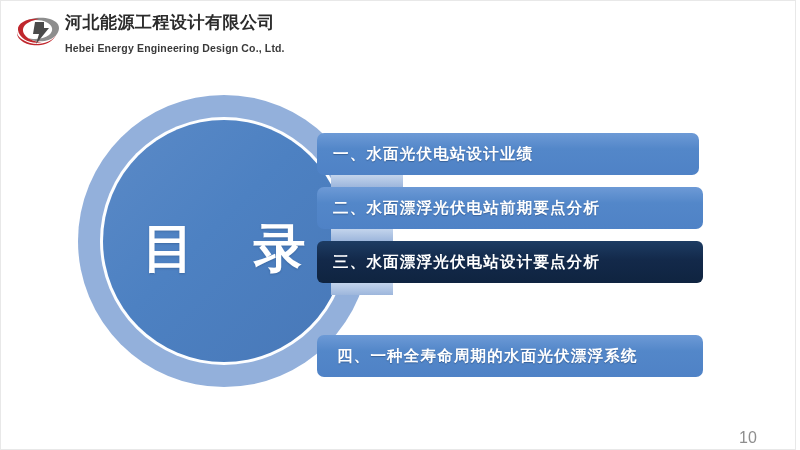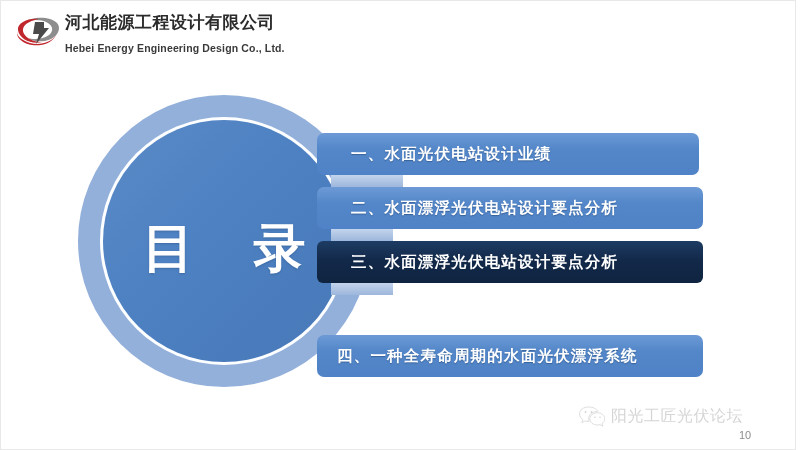--- a/index.html
+++ b/index.html
@@ -80,21 +80,21 @@
     height:12px;
     background:linear-gradient(180deg,#c3d4ec 0%,#9db6dc 100%);
   }
 
   .bar{
     position:absolute;left:0;top:0;
     height:42px;
     border-radius:7px;
     display:flex;align-items:center;
     box-sizing:border-box;
-    padding-left:34px;
+    padding-left:16px;
     overflow:hidden;
   }
   .bar.light{
     background:linear-gradient(180deg,#6d9ad6 0%,#5387c9 38%,#4f82c6 100%);
   }
   .bar.dark{
     background:linear-gradient(180deg,#1d3c63 0%,#13294a 45%,#0f2440 100%);
   }
   .bar-label{
     color:#ffffff;
@@ -112,21 +112,21 @@
     display:flex;align-items:center;opacity:0.42;
   }
   #wechat-icon{width:26px;height:22px;margin-right:6px;}
   #watermark-text{
     font-family:"DejaVu Sans","Liberation Sans",sans-serif;
     font-size:16px;color:#9a9a9a;letter-spacing:0.5px;white-space:nowrap;
   }
   #page-number{
     position:absolute;left:738px;top:428px;
     font-family:"Liberation Sans","DejaVu Sans",sans-serif;
-    font-size:11px;color:#8e8e8e;
+    font-size:16px;color:#8e8e8e;
   }
 </style>
 </head>
 <body>
 
 <div id="slide">
 
   <div id="header">
 
     <div id="logo-mark">
@@ -160,54 +160,36 @@
     <div class="row" style="top:0px;">
       <div class="tabstrip" style="left:14px;top:42px;width:72px;"></div>
       <div class="bar light" style="width:382px;">
         <span class="bar-label">一、水面光伏电站设计业绩</span>
       </div>
     </div>
 
     <div class="row" style="top:54px;">
       <div class="tabstrip" style="left:14px;top:42px;width:62px;"></div>
       <div class="bar light" style="width:386px;">
-        <span class="bar-label">二、水面漂浮光伏电站设计要点分析</span>
+        <span class="bar-label">二、水面漂浮光伏电站前期要点分析</span>
       </div>
     </div>
 
     <div class="row" style="top:108px;">
       <div class="tabstrip" style="left:14px;top:42px;width:62px;"></div>
       <div class="bar dark" style="width:386px;border-radius:6px;">
         <span class="bar-label">三、水面漂浮光伏电站设计要点分析</span>
       </div>
     </div>
 
     <div class="row" style="top:162px;">
       <div class="tabstrip" style="left:14px;top:42px;width:56px;"></div>
       <div class="bar light" style="width:386px;padding-left:20px;margin-top:40px;">
         <span class="bar-label">四、一种全寿命周期的水面光伏漂浮系统</span>
       </div>
     </div>
 
   </div>
 
-  <div id="watermark">
-    <div id="wechat-icon">
-      <svg viewBox="0 0 52 44" width="26" height="22" aria-hidden="true">
-        <path d="M19 4 C9 4 1 10 1 18 C1 22.5 3.6 26.5 7.7 29.2 L5.6 35.4 L12.4 31.9
-                 C14.5 32.5 16.7 32.8 19 32.8 C19.4 32.8 19.8 32.8 20.2 32.8
-                 C19.6 31.2 19.3 29.5 19.3 27.7 C19.3 19.4 27.1 12.8 36.6 12.8
-                 C36.9 12.8 37.2 12.8 37.5 12.8 C35.8 7.7 28.2 4 19 4 Z" fill="none" stroke="#9a9a9a" stroke-width="1.6"></path>
-        <circle cx="13" cy="14" r="1.9" fill="#9a9a9a"></circle>
-        <circle cx="25" cy="14" r="1.9" fill="#9a9a9a"></circle>
-        <path d="M36.8 15.5 C28.3 15.5 21.6 21 21.6 27.8 C21.6 34.6 28.3 40.1 36.8 40.1
-                 C38.6 40.1 40.3 39.8 41.9 39.4 L47.6 42.3 L45.9 37.1
-                 C49.4 34.9 51.6 31.6 51.6 27.8 C51.6 21 44.9 15.5 36.8 15.5 Z" fill="none" stroke="#9a9a9a" stroke-width="1.6"></path>
-        <circle cx="32" cy="24.5" r="1.6" fill="#9a9a9a"></circle>
-        <circle cx="42" cy="24.5" r="1.6" fill="#9a9a9a"></circle>
-      </svg>
-    </div>
-    <span id="watermark-text">阳光工匠光伏论坛</span>
-  </div>
 
   <div id="page-number">10</div>
 
 </div>
 
 </body></html>

